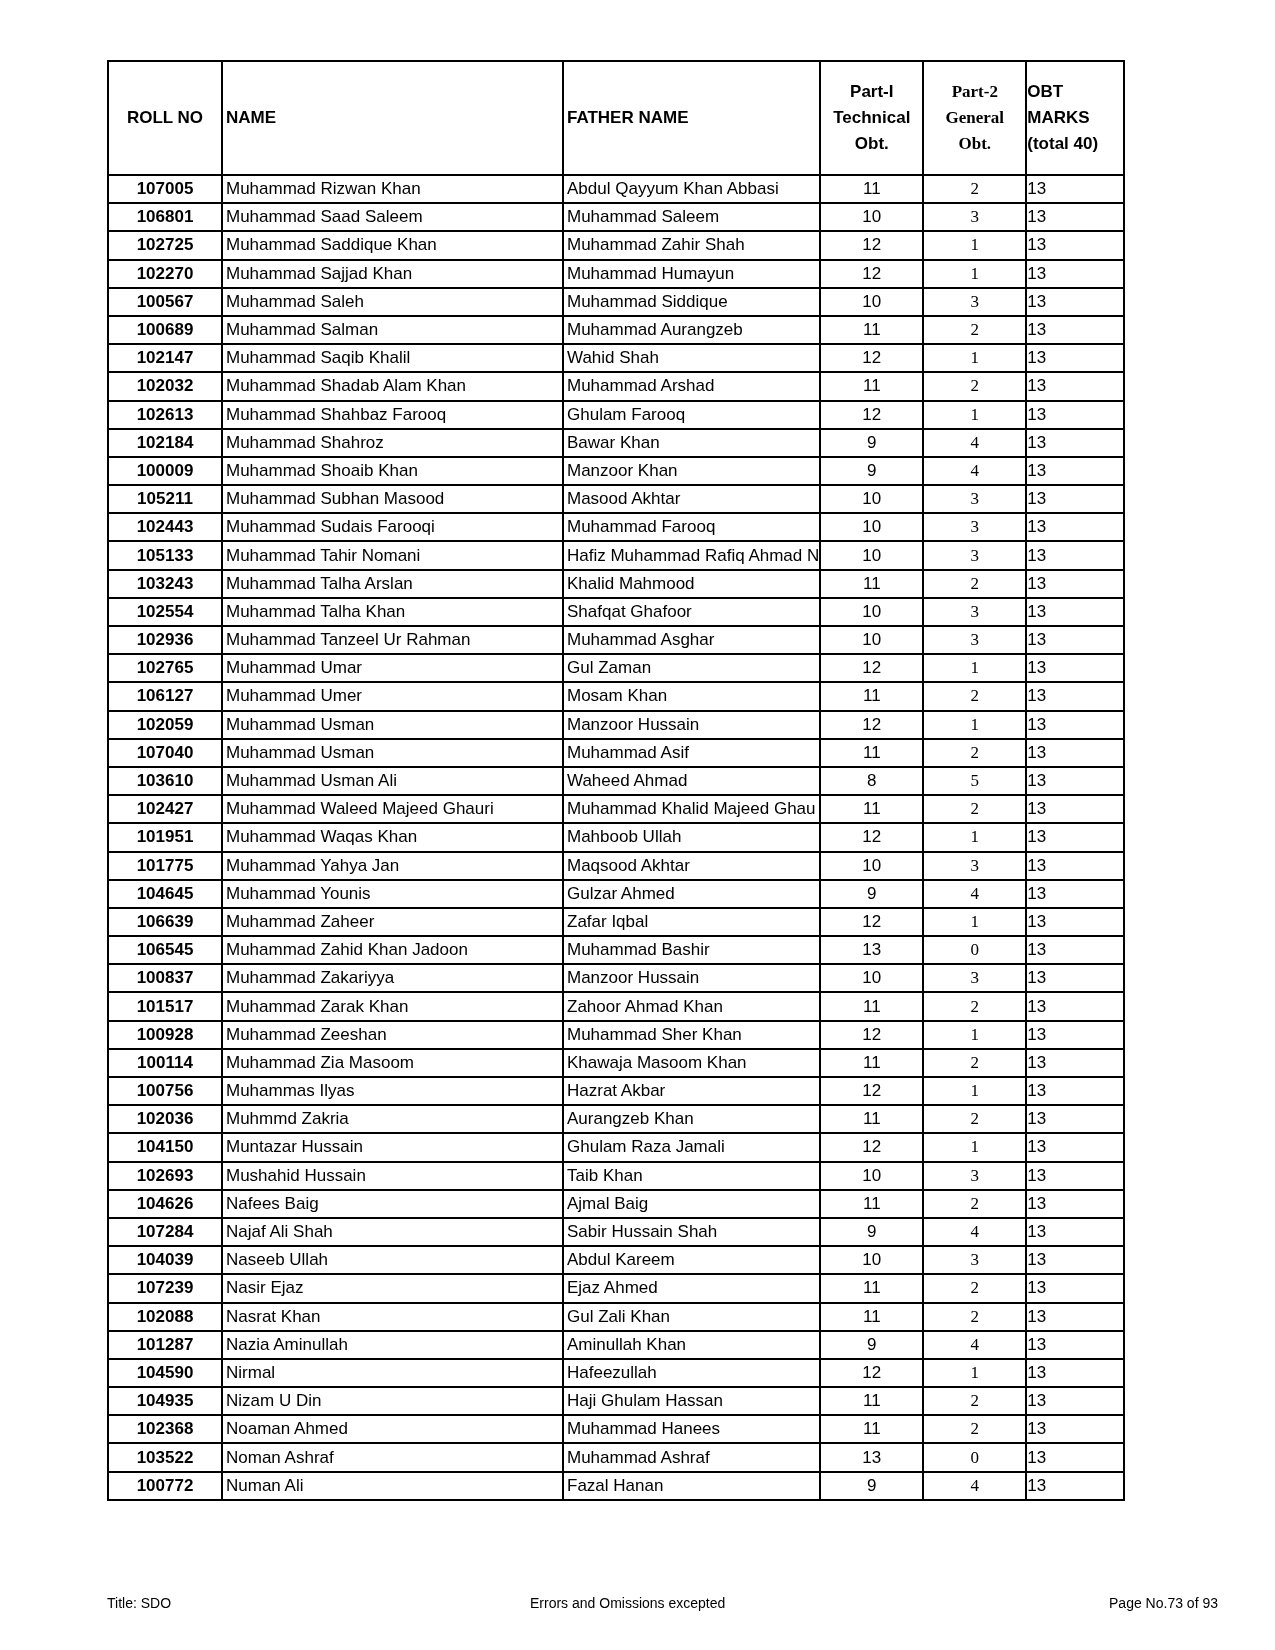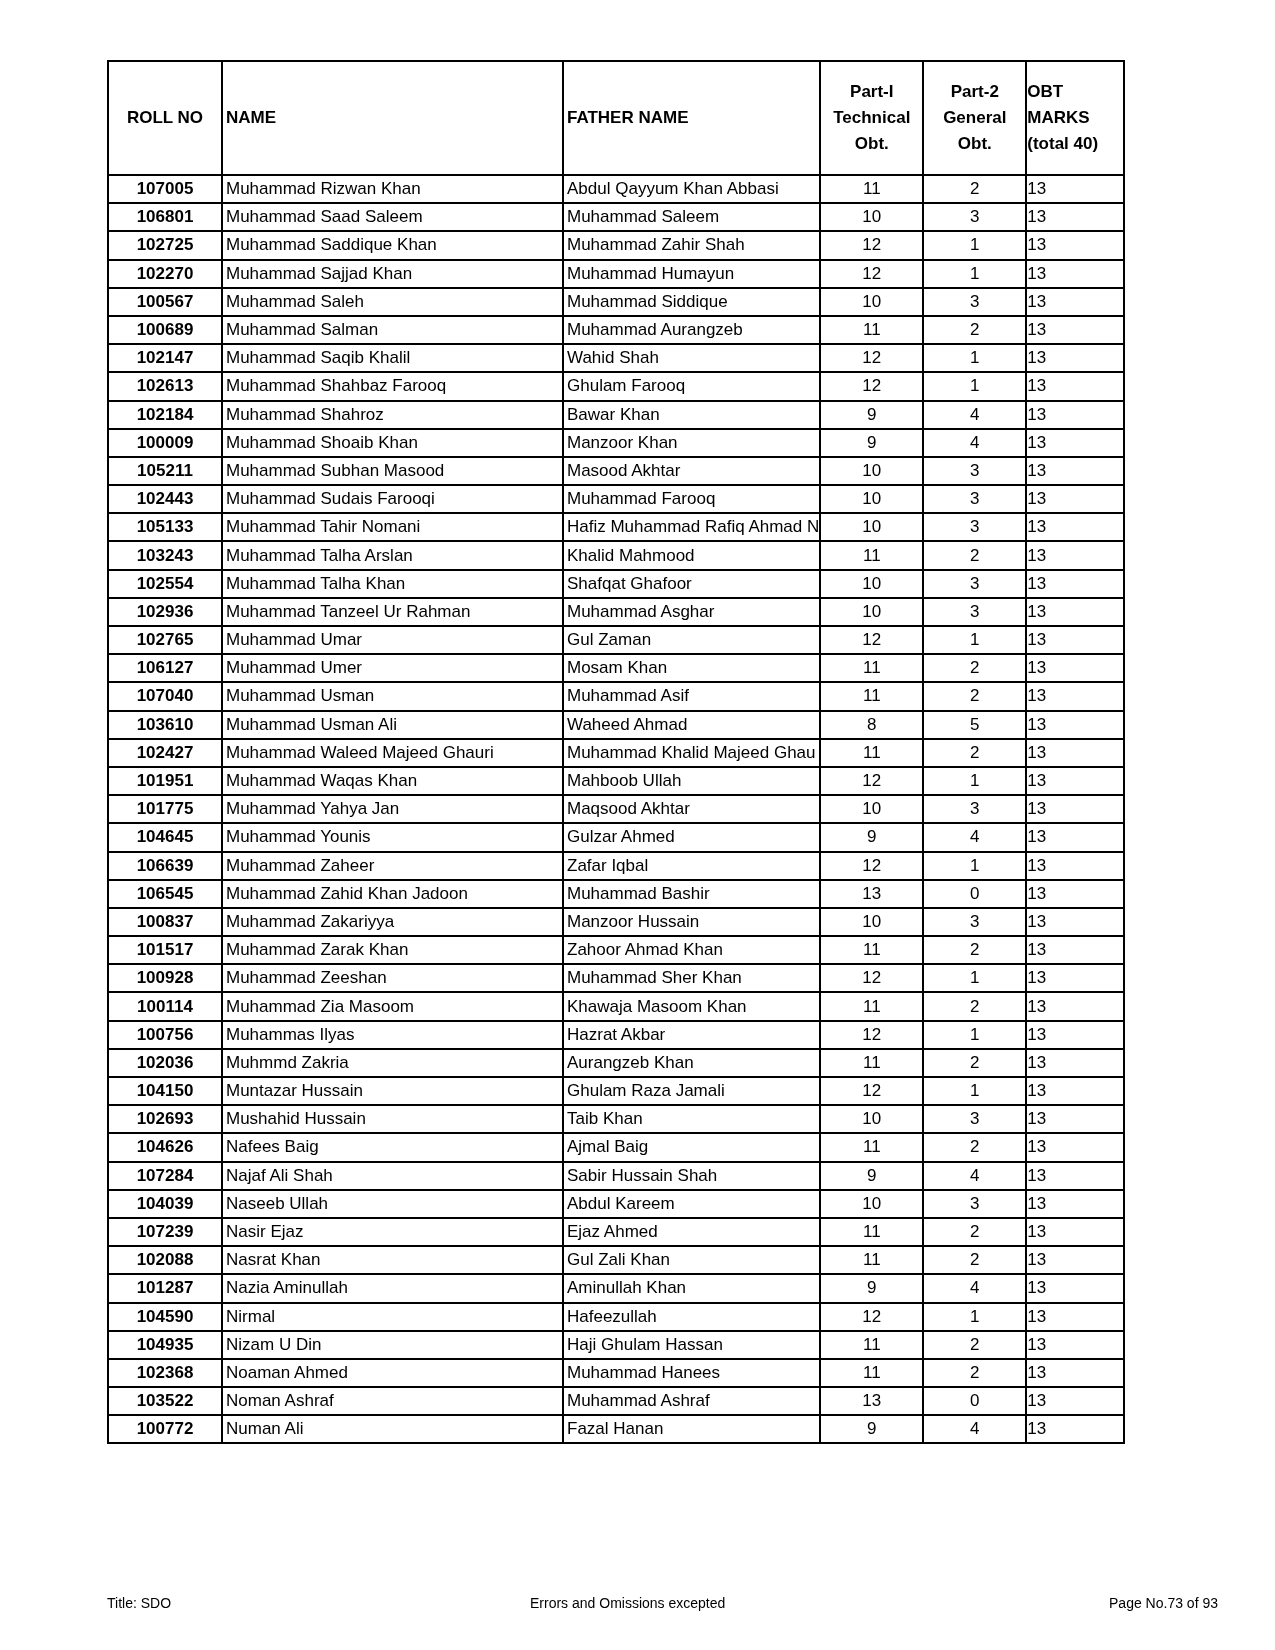--- a/index.html
+++ b/index.html
@@ -5,21 +5,21 @@
   html, body { margin:0; padding:0; background:#ffffff; }
   body { width:1275px; height:1650px; position:relative; font-family:"Liberation Sans", sans-serif; color:#000; }
   table.results { position:absolute; left:107px; top:60px; border-collapse:collapse; table-layout:fixed; }
   table.results th, table.results td { border:2px solid #000; padding:0; overflow:hidden; white-space:nowrap; }
   table.results th { height:112px; font-weight:bold; font-size:17px; line-height:26px; }
   table.results td { height:26.2px; font-size:17px; }
   .c-roll { width:112px; text-align:center; font-weight:bold; }
   .c-name { width:336px; text-align:left; padding-left:3px !important; }
   .c-father { width:252px; text-align:left; padding-left:3px !important; }
   .c-p1 { width:101px; text-align:center; }
-  .c-p2 { width:101px; text-align:center; }
+  .c-p2 { width:101px; text-align:center;font-family:Liberation Serif, serif; }
   .c-obt { width:96px; text-align:left; }
   th.c-name, th.c-father { text-align:left; }
   th .hl { display:block; }
   .footer { position:absolute; top:1595px; font-size:14px; }
   .f-left { left:107px; }
   .f-mid { left:530px; }
   .f-right { right:57px;margin-left:36px; }
 </style>
 </head>
 <body>
@@ -98,20 +98,28 @@
       </tr>
       <tr>
         <td class="c-roll">102147</td>
         <td class="c-name">Muhammad Saqib Khalil</td>
         <td class="c-father">Wahid Shah</td>
         <td class="c-p1">12</td>
         <td class="c-p2">1</td>
         <td class="c-obt">13</td>
       </tr>
       <tr>
+        <td class="c-roll">102032</td>
+        <td class="c-name">Muhammad Shadab Alam Khan</td>
+        <td class="c-father">Muhammad Arshad</td>
+        <td class="c-p1">11</td>
+        <td class="c-p2">2</td>
+        <td class="c-obt">13</td>
+      </tr>
+      <tr>
         <td class="c-roll">102613</td>
         <td class="c-name">Muhammad Shahbaz Farooq</td>
         <td class="c-father">Ghulam Farooq</td>
         <td class="c-p1">12</td>
         <td class="c-p2">1</td>
         <td class="c-obt">13</td>
       </tr>
       <tr>
         <td class="c-roll">102184</td>
         <td class="c-name">Muhammad Shahroz</td>
@@ -183,20 +191,28 @@
         <td class="c-p1">12</td>
         <td class="c-p2">1</td>
         <td class="c-obt">13</td>
       </tr>
       <tr>
         <td class="c-roll">106127</td>
         <td class="c-name">Muhammad Umer</td>
         <td class="c-father">Mosam Khan</td>
         <td class="c-p1">11</td>
         <td class="c-p2">2</td>
+        <td class="c-obt">13</td>
+      </tr>
+      <tr>
+        <td class="c-roll">102059</td>
+        <td class="c-name">Muhammad Usman</td>
+        <td class="c-father">Manzoor Hussain</td>
+        <td class="c-p1">12</td>
+        <td class="c-p2">1</td>
         <td class="c-obt">13</td>
       </tr>
       <tr>
         <td class="c-roll">107040</td>
         <td class="c-name">Muhammad Usman</td>
         <td class="c-father">Muhammad Asif</td>
         <td class="c-p1">11</td>
         <td class="c-p2">2</td>
         <td class="c-obt">13</td>
       </tr>

